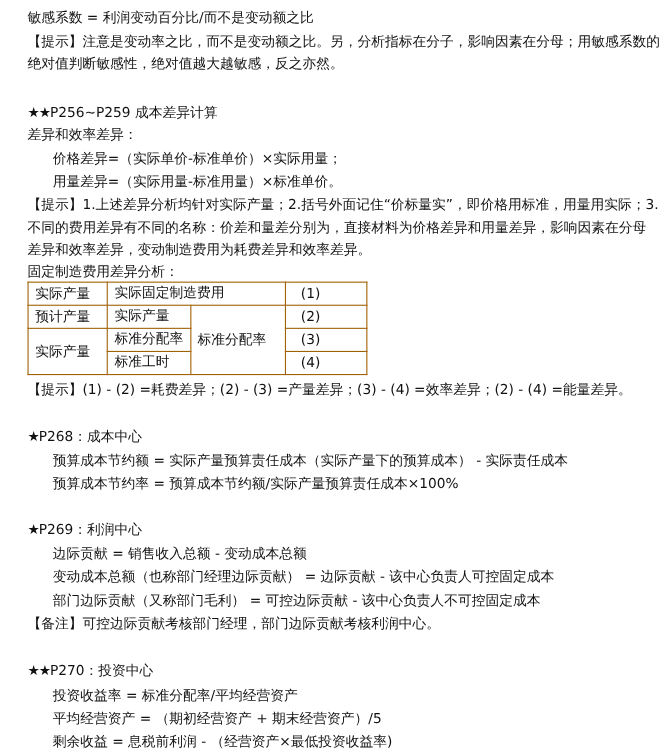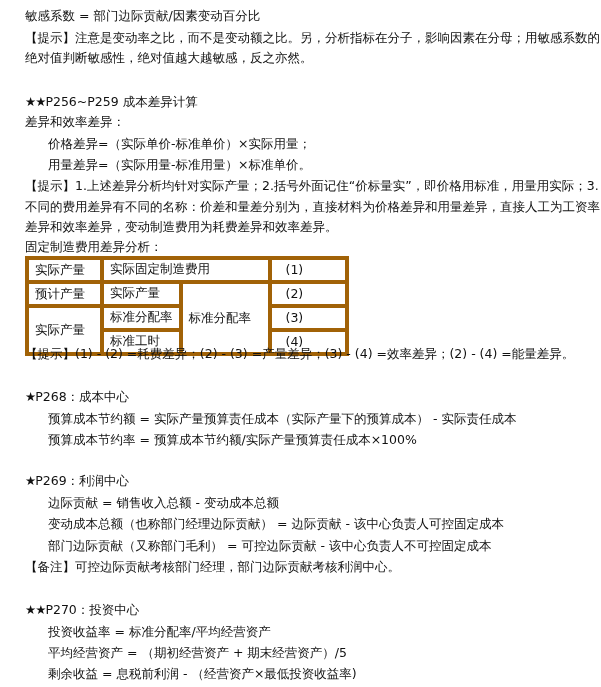--- a/index.html
+++ b/index.html
@@ -12,43 +12,43 @@
     position: absolute; left: 25px; white-space: nowrap; line-height: 20px; height: 20px;
   }
   .indent { left: 48px; }
   .heading { font-weight: normal; }
   .star { color: #111; letter-spacing: -1px; }
   table.var-table {
     position: absolute; left: 25px; top: 256px;
     border-collapse: collapse; font-size: 12.5px;
   }
   table.var-table td {
-    border: 4px solid #a16207; padding: 0 6px; height: 20px; line-height: 20px;
+    border: 1px solid #a16207; padding: 0 6px; height: 20px; line-height: 20px;
     vertical-align: middle; white-space: nowrap;
   }
   .c1 { width: 59px; }
   .c2 { width: 57px; font-family: Liberation Mono, monospace; }
   .c3 { width: 73px; }
   .c4 { width: 53px; padding-left: 14px !important; }
 </style>
 </head>
 <body>
 
-<div class="line" style="top:6px">敏感系数 = 部门边际贡献/因素变动百分比</div>
+<div class="line" style="top:6px">敏感系数 = 利润变动百分比/而不是变动额之比</div>
 <div class="line" style="top:28px">【提示】注意是变动率之比，而不是变动额之比。另，分析指标在分子，影响因素在分母；用敏感系数的</div>
 <div class="line" style="top:48px">绝对值判断敏感性，绝对值越大越敏感，反之亦然。</div>
 
 <div class="line heading" style="top:92px">
   <span class="star">★★</span><span>P256~P259 成本差异计算</span>
 </div>
 <div class="line" style="top:112px">差异和效率差异：</div>
 <div class="line indent" style="top:134px">价格差异=（实际单价-标准单价）×实际用量；</div>
 <div class="line indent" style="top:155px">用量差异=（实际用量-标准用量）×标准单价。</div>
 <div class="line" style="top:176px">【提示】1.上述差异分析均针对实际产量；2.括号外面记住“价标量实”，即价格用标准，用量用实际；3.</div>
-<div class="line" style="top:197px">不同的费用差异有不同的名称：价差和量差分别为，直接材料为价格差异和用量差异，直接人工为工资率</div>
+<div class="line" style="top:197px">不同的费用差异有不同的名称：价差和量差分别为，直接材料为价格差异和用量差异，影响因素在分母</div>
 <div class="line" style="top:217px">差异和效率差异，变动制造费用为耗费差异和效率差异。</div>
 <div class="line" style="top:237px">固定制造费用差异分析：</div>
 
 <table class="var-table">
   <tbody>
       <tr>
     <td class="c1">实际产量</td>
     <td class="c2" colspan="2">实际固定制造费用</td>
     <td class="c4">(1)</td>
   </tr>

